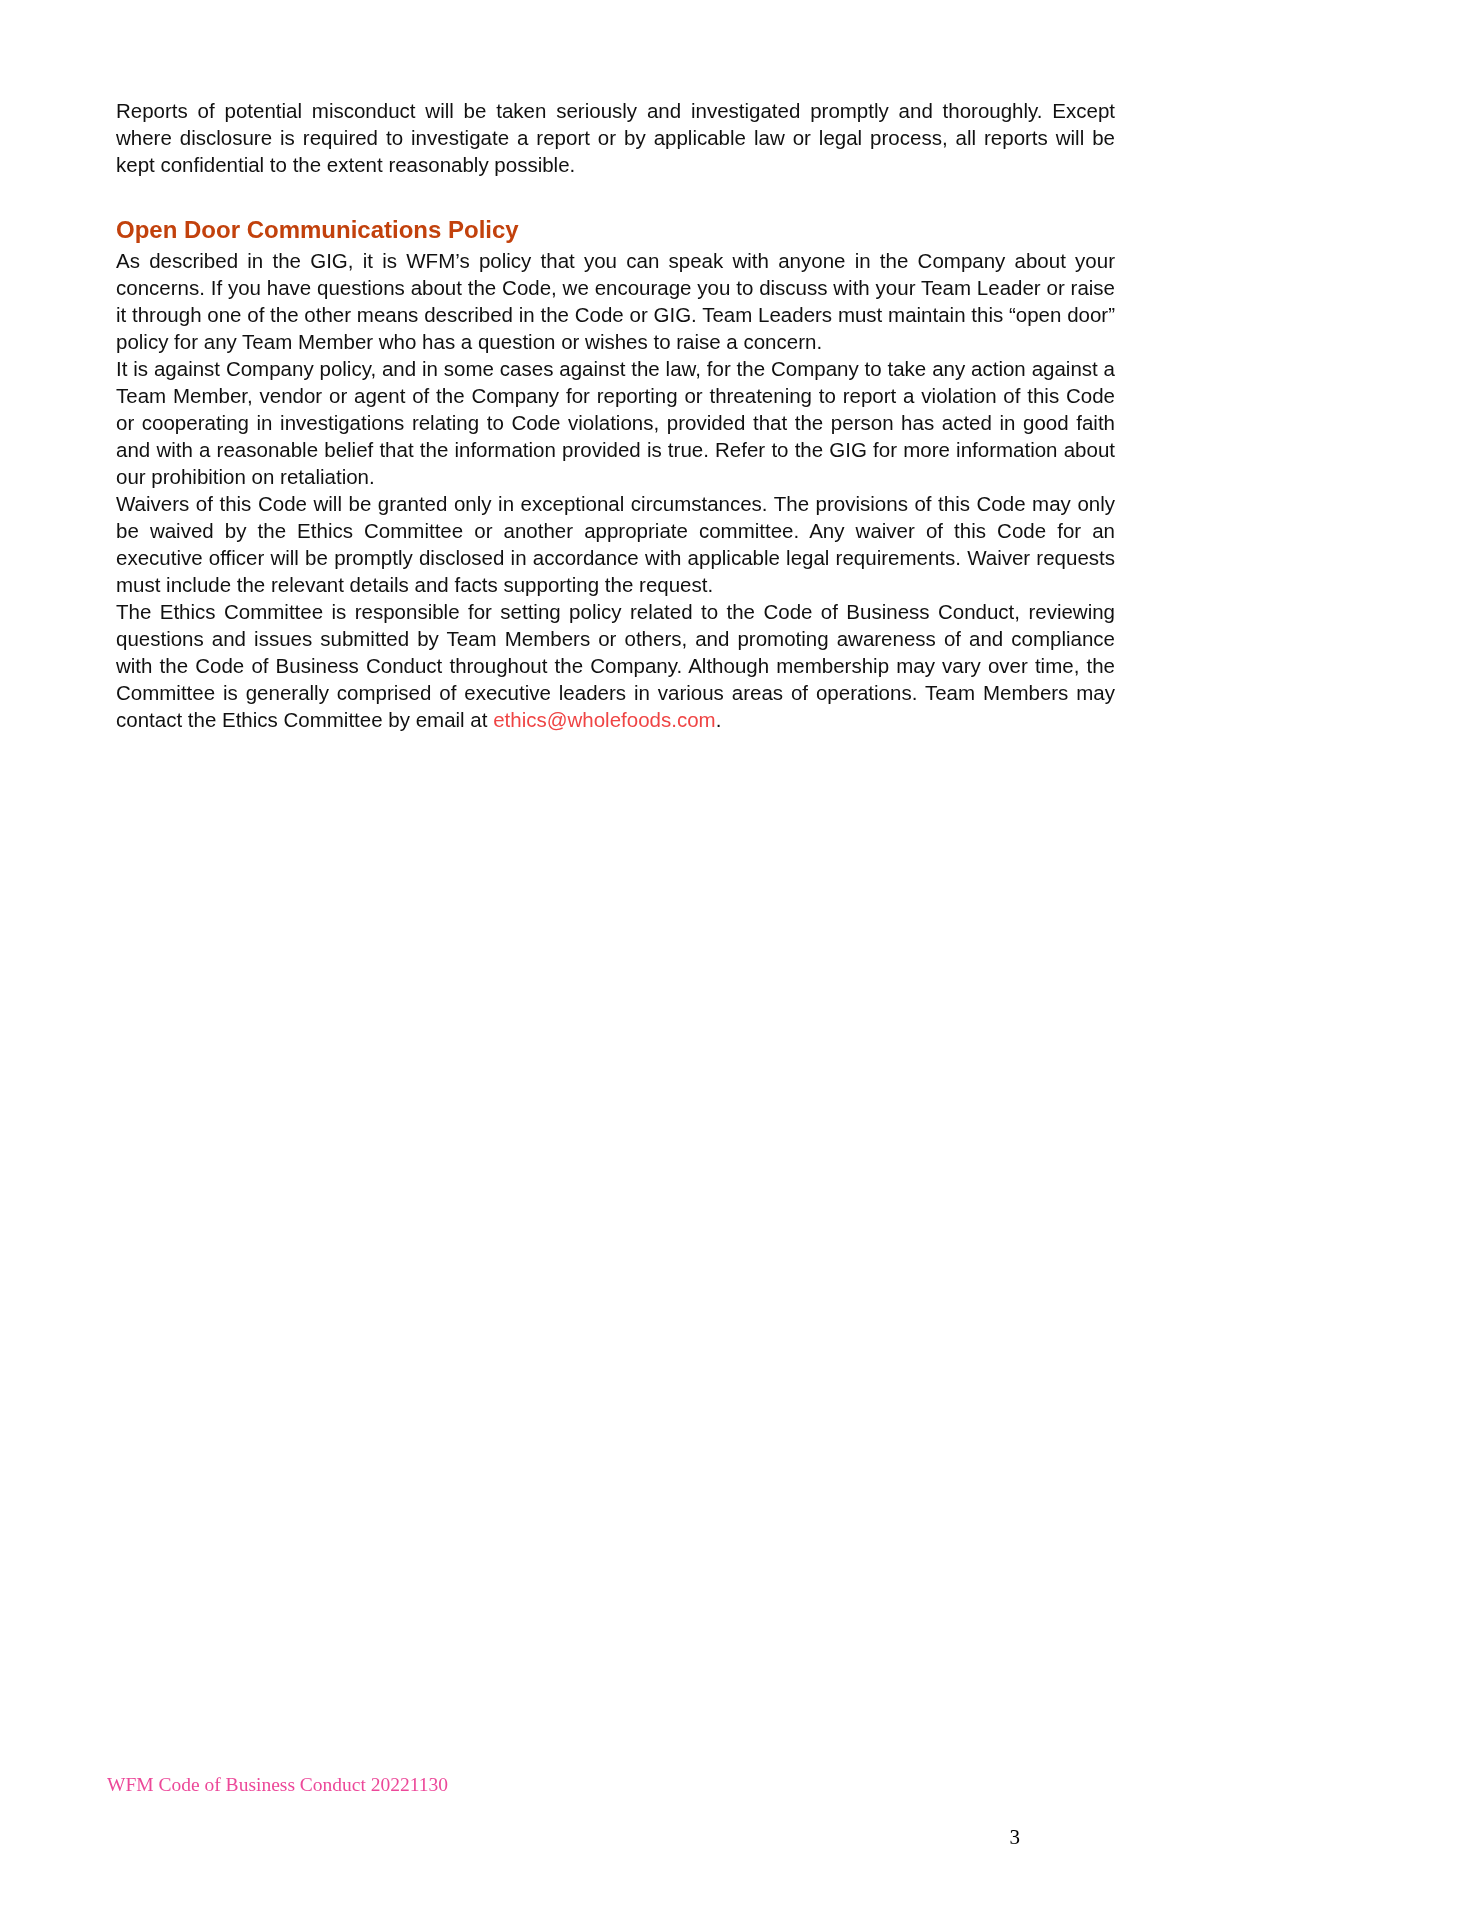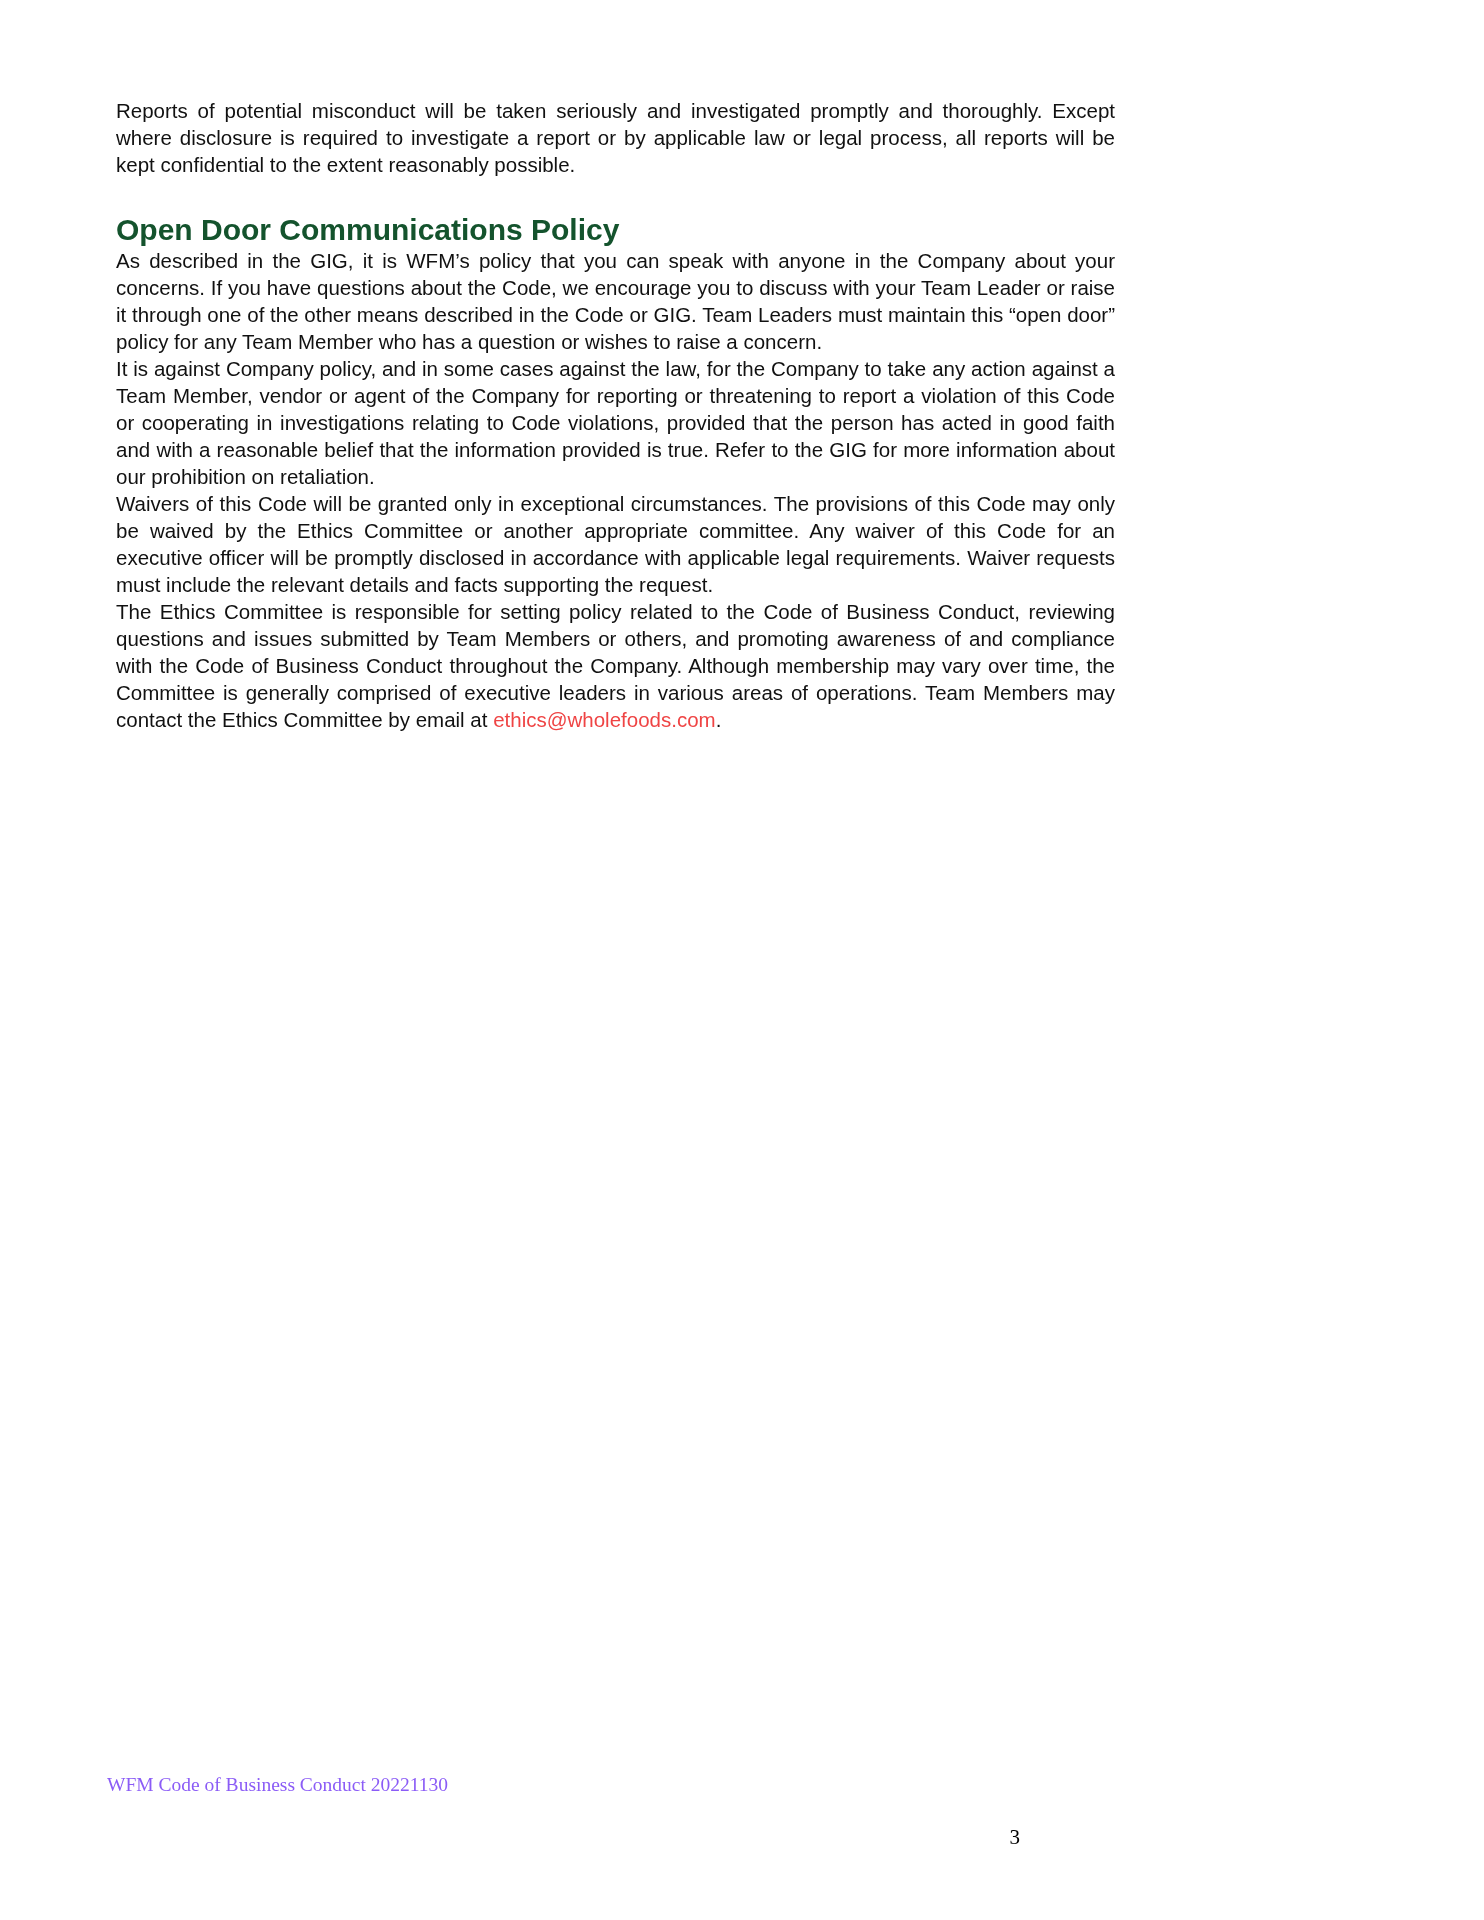--- a/index.html
+++ b/index.html
@@ -25,43 +25,43 @@
   .para {
     margin: 0;
     font-size: 20.5px;
     line-height: 27px;
     text-align: justify;
     text-justify: inter-word;
     color: #111111;
   }
   .heading {
     margin: 31px 0 3px 0;
-    font-size: 30px;
+    font-size: 24px;
     line-height: 29px;
     font-weight: bold;
-    color: #14532d;
+    color: #c2410c;
     text-align: left;
   }
   .heading.first {
     margin-top: 37px;
   }
   .email-link {
     color: #ef4444;
     text-decoration: none;
     cursor: pointer;
   }
   .footer-docid {
     position: absolute;
     left: 107px;
     top: 1772px;
     width: 999px;
     font-family: "Liberation Serif", "DejaVu Serif", serif;
     font-size: 19.5px;
     line-height: 26px;
-    color: #8b5cf6;
+    color: #ec4899;
     text-align: left;
   }
   .footer-pagenum {
     position: absolute;
     left: 107px;
     top: 1824px;
     width: 913px;
     font-family: "Liberation Serif", "DejaVu Serif", serif;
     font-size: 21px;
     line-height: 27px;

